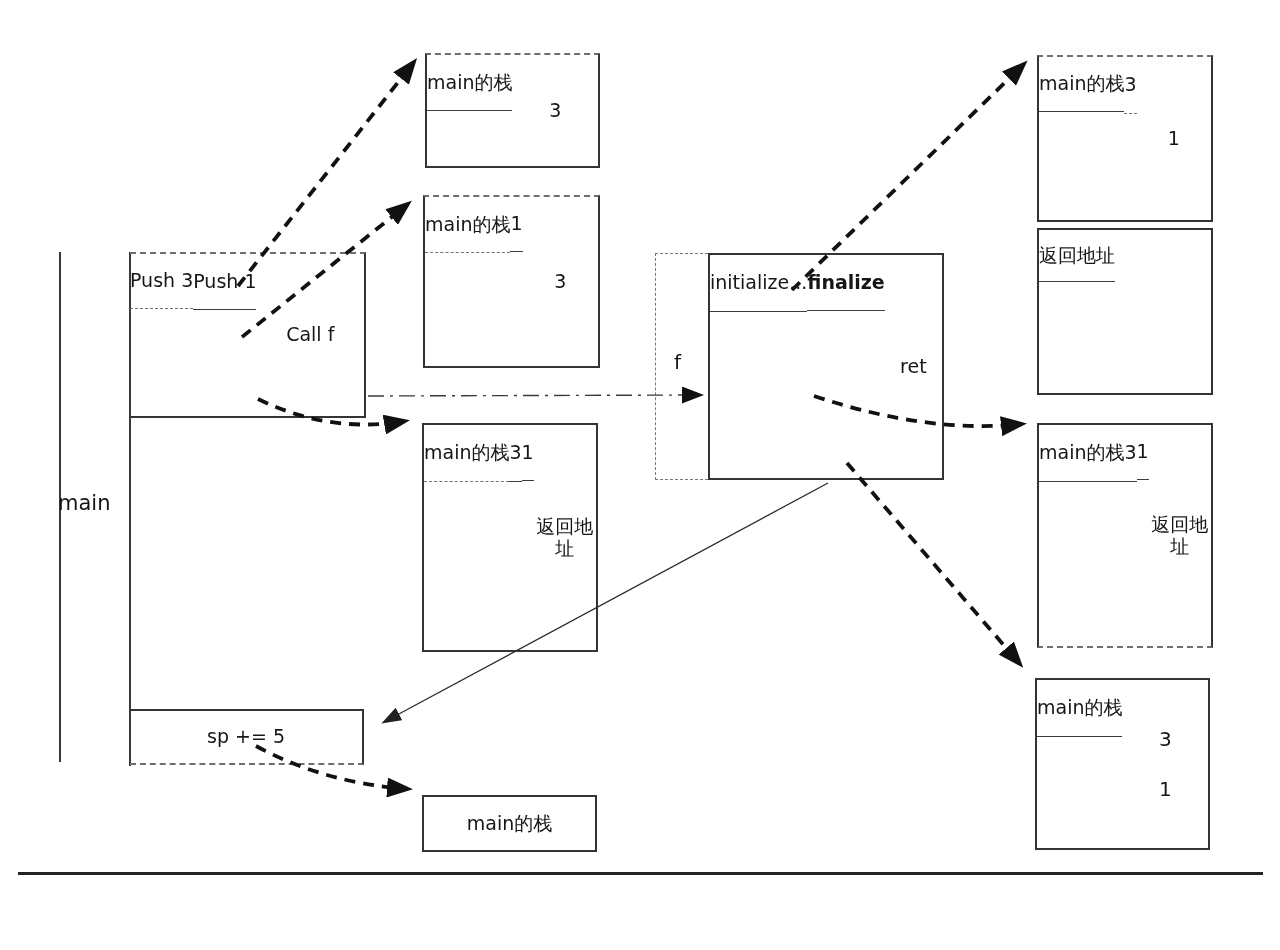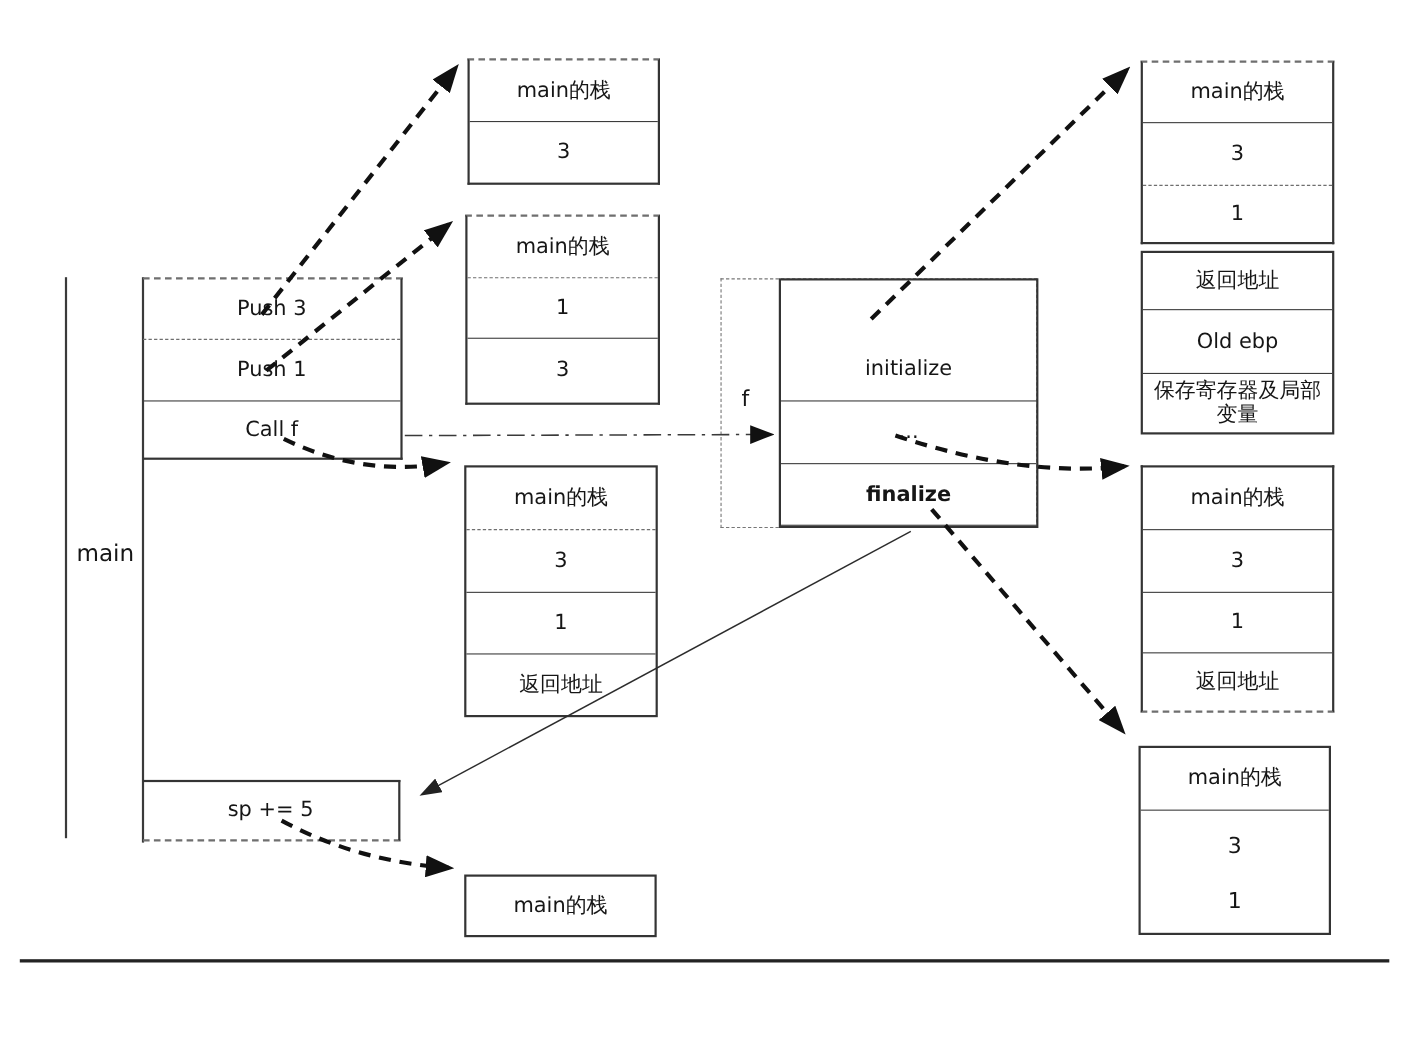--- a/index.html
+++ b/index.html
@@ -3,42 +3,42 @@
 <meta charset="utf-8">
 <style>
   html,body{margin:0;padding:0;background:#ffffff;}
   #page{
     position:relative;width:1280px;height:950px;background:#ffffff;overflow:hidden;
     font-family:"DejaVu Sans","Liberation Sans",sans-serif;color:#161616;
   }
   
   .vline{position:absolute;width:2px;background:#3a3a3a;}
   
-  .stack{position:absolute;border:2px solid #343434;box-sizing:border-box;display:flex;flex-direction:column;background:transparent;justify-content:flex-end;}
+  .stack{position:absolute;border:2px solid #343434;box-sizing:border-box;display:flex;flex-direction:row;background:transparent;}
   .stack .row{display:flex;align-items:center;justify-content:center;font-size:19px;line-height:1.15;text-align:center;box-sizing:border-box;}
   .bb{border-bottom:1.6px solid #3c3c3c;}
   .bbd{border-bottom:1.6px dashed #6f6f6f;}
   .topdash{border-top-style:dashed;border-top-color:#6f6f6f;}
   .botdash{border-bottom-style:dashed;border-bottom-color:#6f6f6f;}
   .noleft{border-left:none;}
   .num{font-size:20px;}
   .small-cn{font-size:16.5px;line-height:1.25;padding:0 6px;}
   .flabel{position:absolute;font-size:20px;}
   svg.overlay{position:absolute;left:0;top:0;pointer-events:none;z-index:6;}
   .caption{position:absolute;font-size:27px;font-weight:bold;letter-spacing:1px;text-align:center;}
   .rule{position:absolute;background:#232323;}
 </style>
 </head>
 <body>
 
 <div id="page">
 
   <div class="vline" style="left:59px;top:252px;height:510px;"></div>
   <div class="vline" style="left:129px;top:252px;height:514px;"></div>
-  <div style="position:absolute;left:58px;top:491px;width:64px;text-align:right;font-size:21px;">main</div>
+  <div style="position:absolute;left:58px;top:491px;width:64px;text-align:left;font-size:21px;">main</div>
 
   <div class="stack noleft topdash" style="left:130px;top:252px;width:236px;height:166px;border-left:none;">
     <div class="row bbd" style="height:55px;">Push 3</div>
     <div class="row bb" style="height:56px;">Push 1</div>
     <div class="row" style="flex:1;">Call f</div>
   </div>
 
   <div class="stack noleft botdash" style="left:130px;top:709px;width:234px;height:56px;border-left:none;">
     <div class="row" style="flex:1;">sp += 5</div>
   </div>
@@ -64,32 +64,31 @@
   <div class="stack" style="left:422px;top:795px;width:175px;height:57px;">
     <div class="row" style="flex:1;">main的栈</div>
   </div>
 
   <div style="position:absolute;left:655px;top:253px;width:288px;height:227px;border:1.6px dashed #777;box-sizing:border-box;"></div>
   <div class="flabel" style="left:674px;top:350px;">f</div>
   <div class="stack" style="left:708px;top:253px;width:236px;height:227px;">
     <div class="row bb" style="height:57px;">initialize</div>
     <div class="row bb" style="height:57px;">...</div>
     <div class="row bb" style="height:56px;font-weight:bold;">finalize</div>
+    <div class="row" style="flex:1;">ret</div>
   </div>
 
   <div class="stack topdash" style="left:1037px;top:55px;width:176px;height:167px;">
     <div class="row bb" style="height:55px;">main的栈</div>
     <div class="row num bbd" style="height:57px;">3</div>
     <div class="row num" style="flex:1;">1</div>
   </div>
 
   <div class="stack" style="left:1037px;top:228px;width:176px;height:167px;">
     <div class="row bb" style="height:52px;">返回地址</div>
-    <div class="row bb" style="height:58px;">Old ebp</div>
-    <div class="row small-cn" style="flex:1;">保存寄存器及局部变量</div>
   </div>
 
   <div class="stack botdash" style="left:1037px;top:423px;width:176px;height:225px;">
     <div class="row bb" style="height:57px;">main的栈</div>
     <div class="row num bb" style="height:57px;">3</div>
     <div class="row num bb" style="height:55px;">1</div>
     <div class="row" style="flex:1;">返回地址</div>
   </div>
 
   <div class="stack" style="left:1035px;top:678px;width:175px;height:172px;">

